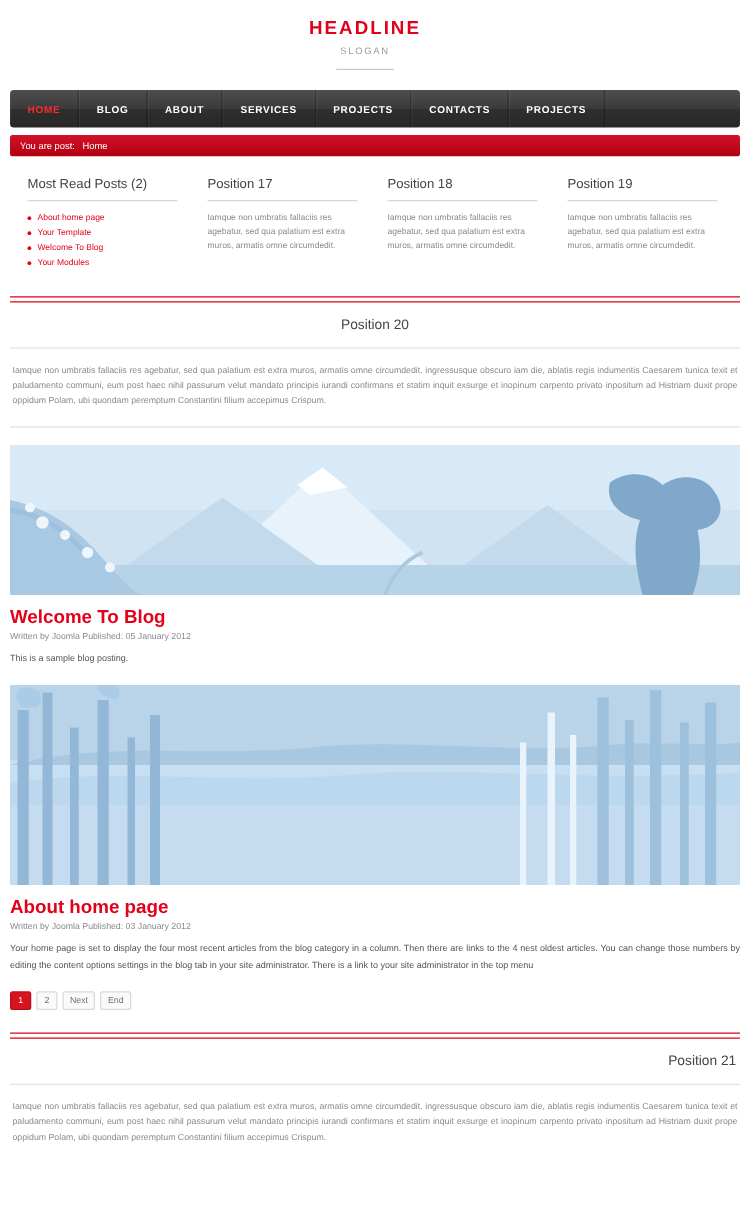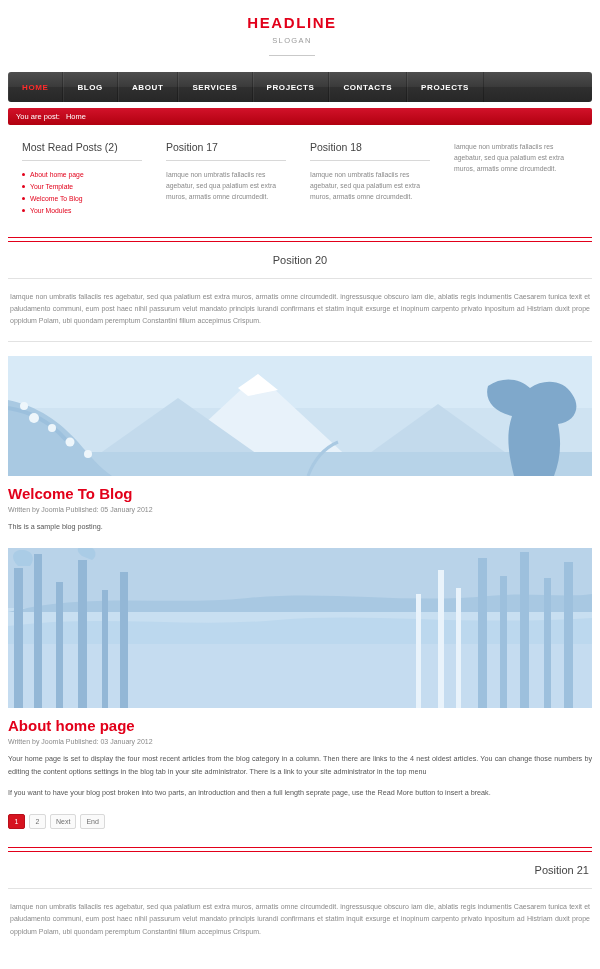--- a/index.html
+++ b/index.html
@@ -246,20 +246,21 @@
       <div class="module-title">Position 17</div>
       <div class="module-body">Iamque non umbratis fallaciis res agebatur, sed qua palatium est extra muros, armatis omne circumdedit.</div>
     </div>
 
     <div class="module">
       <div class="module-title">Position 18</div>
       <div class="module-body">Iamque non umbratis fallaciis res agebatur, sed qua palatium est extra muros, armatis omne circumdedit.</div>
     </div>
 
     <div class="module">
+      <div class="module-title">Position 19</div>
       <div class="module-body">Iamque non umbratis fallaciis res agebatur, sed qua palatium est extra muros, armatis omne circumdedit.</div>
     </div>
 
   </div>
 
   <div class="red-rule"></div>
   <div class="red-rule thin"></div>
   <div class="band-title">Position 20</div>
   <div class="gray-rule"></div>
   <div class="band-body">Iamque non umbratis fallaciis res agebatur, sed qua palatium est extra muros, armatis omne circumdedit. ingressusque obscuro iam die, ablatis regis indumentis Caesarem tunica texit et paludamento communi, eum post haec nihil passurum velut mandato principis iurandi confirmans et statim inquit exsurge et inopinum carpento privato inpositum ad Histriam duxit prope oppidum Polam, ubi quondam peremptum Constantini filium accepimus Crispum.</div>
@@ -318,21 +319,20 @@
         <rect x="408" y="46" width="5" height="114"></rect>
       </g>
       <g fill="#aacce6">
         <path d="M10,18 C2,10 4,2 14,2 C24,2 28,10 22,18 Z"></path>
         <path d="M74,8 C66,2 70,-4 80,-2 C88,0 90,8 84,12 Z"></path>
       </g>
     </svg>
     <div class="art-title">About home page</div>
     <div class="art-meta">Written by Joomla  Published: 03 January 2012</div>
     <p class="art-para">Your home page is set to display the four most recent articles from the blog category in a column. Then there are links to the 4 nest oldest articles. You can change those numbers by editing the content options settings in the blog tab in your site administrator. There is a link to your site administrator in the top menu</p>
-    <p class="art-para">If you want to have your blog post broken into two parts, an introduction and then a full length seprate page, use the Read More button to insert a break.</p>
   </div>
 
   <div class="pagination">
     <div class="page-btn active">1</div>
     <div class="page-btn">2</div>
     <div class="page-btn">Next</div>
     <div class="page-btn">End</div>
   </div>
 
   <div class="red-rule" style="margin-top:18px"></div>

